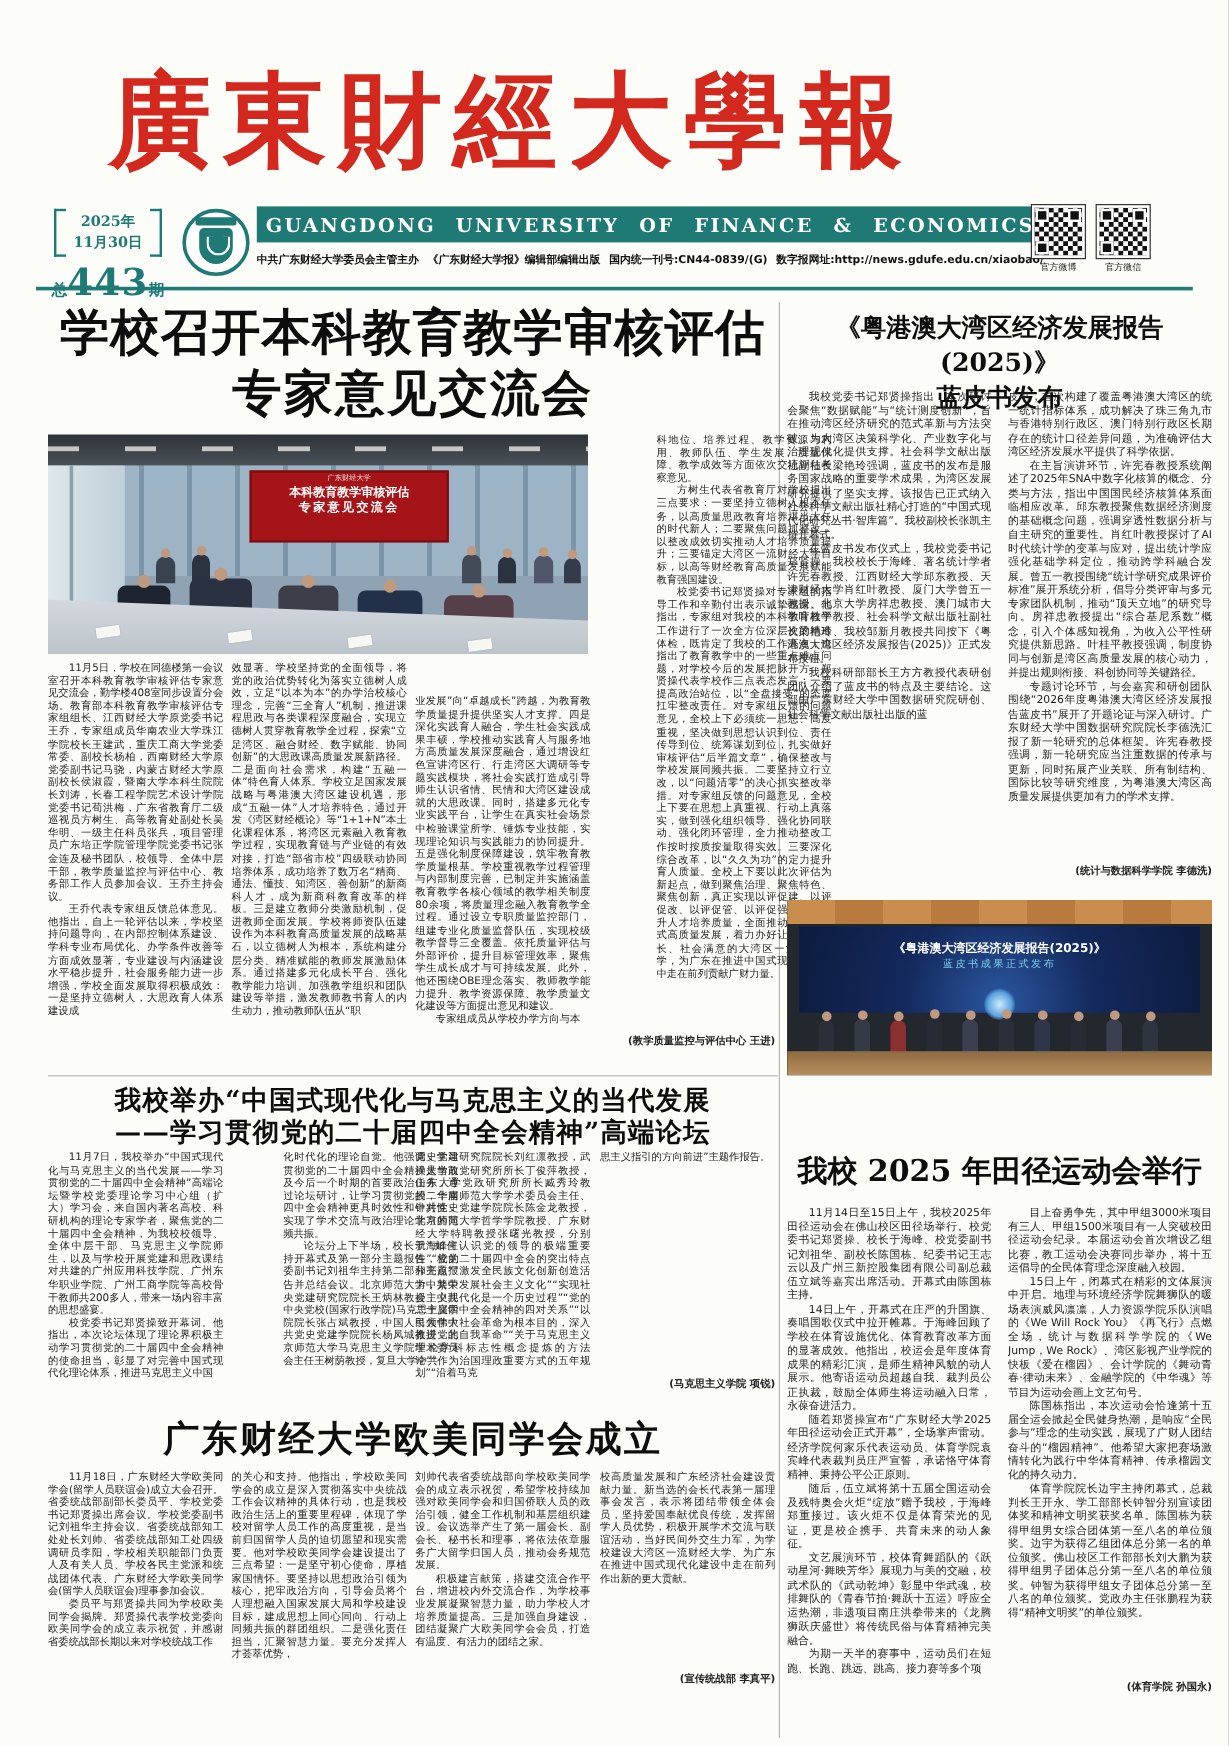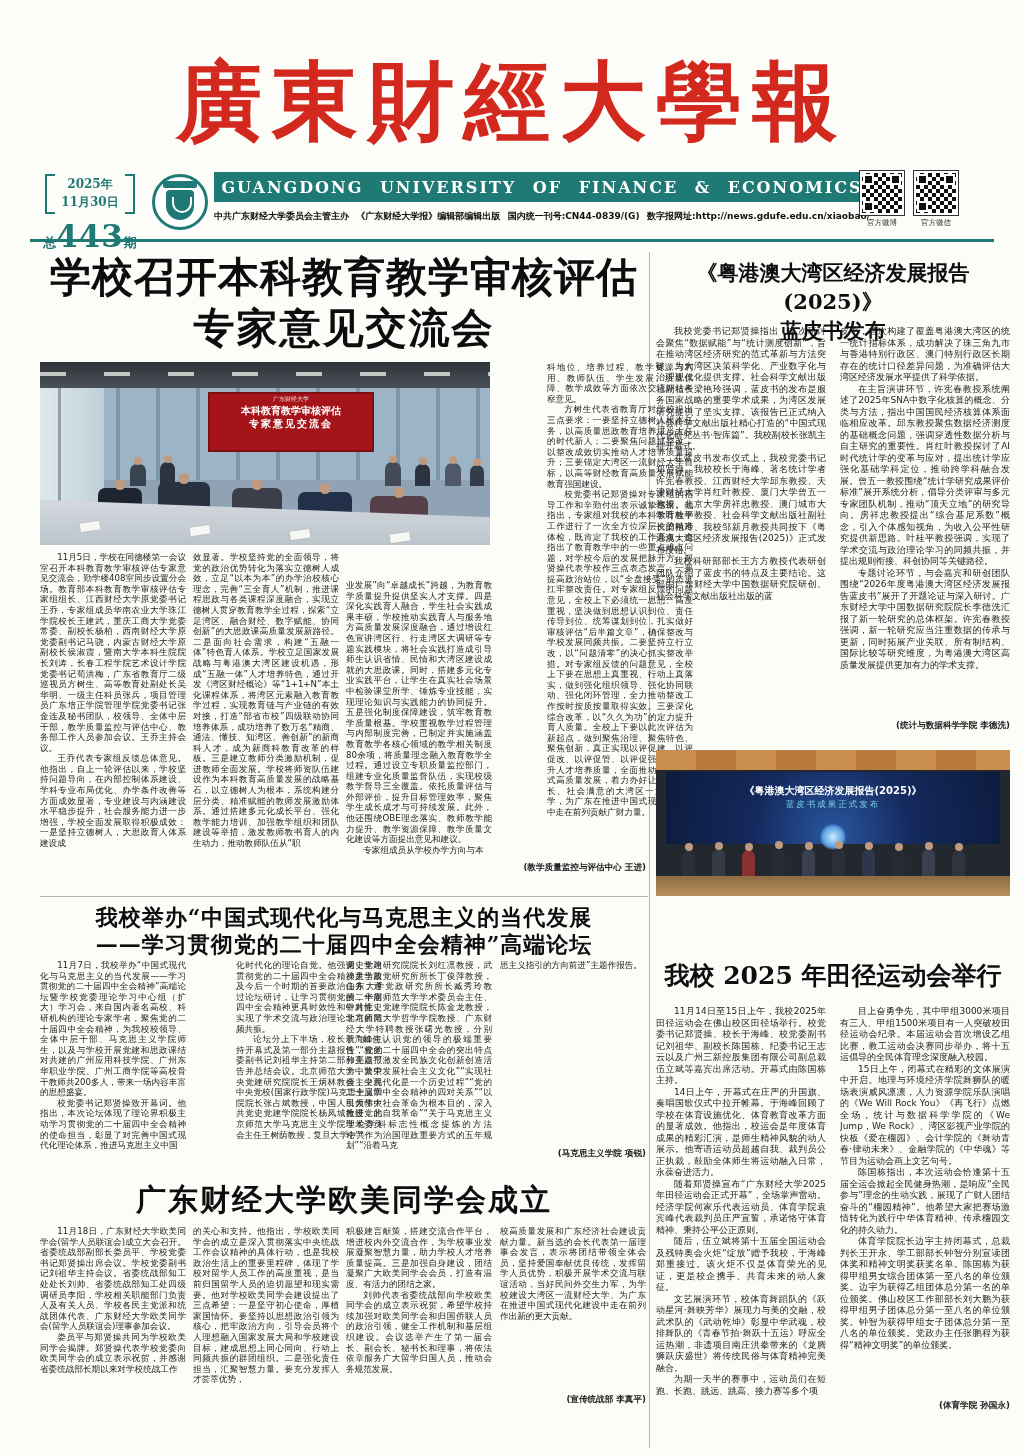--- a/index.html
+++ b/index.html
@@ -1,21 +1,21 @@
 <!DOCTYPE html>
 <html><head>
 <meta charset="utf-8">
 <style>
   html,body{margin:0;padding:0;background:#9a9a9a;}
   .page{position:relative;width:1024px;height:1455px;margin:0 auto;background:#fcfcf9;overflow:hidden;
         font-family:"DejaVu Sans","Liberation Sans",sans-serif;color:#1a1a1a;}
   .abs{position:absolute;}
 
   
-  .mast-title{left:90px;top:40px;width:844px;height:122px;text-align:center;
+  .mast-title{left:90px;top:40px;width:844px;height:122px;text-align:left;
     font-family:"DejaVu Serif","Liberation Serif",serif;font-weight:bold;
     font-size:86px;line-height:122px;letter-spacing:10px;color:#d2281e;}
   .date-block{left:34px;top:174px;width:112px;}
   .date-brackets{display:flex;align-items:stretch;justify-content:center;height:40px;}
   .brk{width:8px;border:2px solid #1f7a75;}
   .brk.l{border-right:none;}
   .brk.r{border-left:none;}
   .date-txt{padding:1px 6px;text-align:center;color:#1f7a75;font-weight:bold;
     font-family:"DejaVu Serif","Liberation Serif",serif;}
   .date-txt .y{font-size:12px;line-height:18px;display:block;}
@@ -238,40 +238,40 @@
 
   <div class="abs h-alumni">广东财经大学欧美同学会成立</div>
   <div class="abs body-col" style="left:40px;top:1226px;width:146px;height:176px;">
       <p>11月18日，广东财经大学欧美同学会(留学人员联谊会)成立大会召开。省委统战部副部长娄员平、学校党委书记郑贤操出席会议。学校党委副书记刘祖华主持会议。省委统战部知工处处长刘帅、省委统战部知工处四级调研员李阳，学校相关职能部门负责人及有关人员、学校各民主党派和统战团体代表、广东财经大学欧美同学会(留学人员联谊会)理事参加会议。</p>
       <p>娄员平与郑贤操共同为学校欧美同学会揭牌。郑贤操代表学校党委向欧美同学会的成立表示祝贺，并感谢省委统战部长期以来对学校统战工作</p>
     </div>
   <div class="abs body-col cont" style="left:193px;top:1226px;width:146px;height:176px;">
       <p>的关心和支持。他指出，学校欧美同学会的成立是深入贯彻落实中央统战工作会议精神的具体行动，也是我校政治生活上的重要里程碑，体现了学校对留学人员工作的高度重视，是当前归国留学人员的迫切愿望和现实需要。他对学校欧美同学会建设提出了三点希望：一是坚守初心使命，厚植家国情怀。要坚持以思想政治引领为核心，把牢政治方向，引导会员将个人理想融入国家发展大局和学校建设目标，建成思想上同心同向、行动上同频共振的群团组织。二是强化责任担当，汇聚智慧力量。要充分发挥人才荟萃优势，</p>
     </div>
   <div class="abs body-col cont" style="left:346px;top:1226px;width:146px;height:176px;">
+      <p>刘帅代表省委统战部向学校欧美同学会的成立表示祝贺，希望学校持续加强对欧美同学会和归国侨联人员的政治引领，健全工作机制和基层组织建设。会议选举产生了第一届会长、副会长、秘书长和理事，将依法依章服务广大留学归国人员，推动会务规范发展。</p>
       <p>积极建言献策，搭建交流合作平台，增进校内外交流合作，为学校事业发展凝聚智慧力量，助力学校人才培养质量提高。三是加强自身建设，团结凝聚广大欧美同学会会员，打造有温度、有活力的团结之家。</p>
-      <p>刘帅代表省委统战部向学校欧美同学会的成立表示祝贺，希望学校持续加强对欧美同学会和归国侨联人员的政治引领，健全工作机制和基层组织建设。会议选举产生了第一届会长、副会长、秘书长和理事，将依法依章服务广大留学归国人员，推动会务规范发展。</p>
     </div>
   <div class="abs body-col cont" style="left:500px;top:1226px;width:146px;height:166px;">
       <p>校高质量发展和广东经济社会建设贡献力量。新当选的会长代表第一届理事会发言，表示将团结带领全体会员，坚持爱国奉献优良传统，发挥留学人员优势，积极开展学术交流与联谊活动，当好民间外交生力军，为学校建设大湾区一流财经大学、为广东在推进中国式现代化建设中走在前列作出新的更大贡献。</p>
     </div>
   <div class="abs byline" style="left:500px;top:1394px;width:146px;">(宣传统战部  李真平)</div>
 
   <div class="abs h-serif h-bluebook">
     <div>《粤港澳大湾区经济发展报告(2025)》</div>
     <div>蓝皮书发布</div>
   </div>
   <div class="abs body-col body-col-r" style="left:656px;top:326px;width:170px;height:390px;">
       <p>我校党委书记郑贤操指出，本次研讨会聚焦“数据赋能”与“统计测度创新”，旨在推动湾区经济研究的范式革新与方法突破，为大湾区决策科学化、产业数字化与治理现代化提供支撑。社会科学文献出版社副社长梁艳玲强调，蓝皮书的发布是服务国家战略的重要学术成果，为湾区发展研究提供了坚实支撑。该报告已正式纳入社会科学文献出版社精心打造的“中国式现代化研究丛书·智库篇”。我校副校长张凯主持开幕式。</p>
       <p>在蓝皮书发布仪式上，我校党委书记郑贤操、我校校长于海峰、著名统计学者许宪春教授、江西财经大学邱东教授、天津财经大学肖红叶教授、厦门大学曾五一教授、北京大学房祥忠教授、澳门城市大学叶桂平教授、社会科学文献出版社副社长梁艳玲、我校邹新月教授共同按下《粤港澳大湾区经济发展报告(2025)》正式发布按钮。</p>
       <p>我校科研部部长王方方教授代表研创团队介绍了蓝皮书的特点及主要结论。这部由广东财经大学中国数据研究院研创、社会科学文献出版社出版的蓝</p>
     </div>
   <div class="abs body-col body-col-r cont" style="left:840px;top:326px;width:170px;height:390px;">
       <p>皮书，首次构建了覆盖粤港澳大湾区的统一统计指标体系，成功解决了珠三角九市与香港特别行政区、澳门特别行政区长期存在的统计口径差异问题，为准确评估大湾区经济发展水平提供了科学依据。</p>
-      <p>在主旨演讲环节，许宪春教授系统阐述了2025年SNA中数字化核算的概念、分类与方法，指出中国国民经济核算体系面临相应改革。邱东教授聚焦数据经济测度的基础概念问题，强调穿透性数据分析与自主研究的重要性。肖红叶教授探讨了AI时代统计学的变革与应对，提出统计学应强化基础学科定位，推动跨学科融合发展。曾五一教授围绕“统计学研究成果评价标准”展开系统分析，倡导分类评审与多元专家团队机制，推动“顶天立地”的研究导向。房祥忠教授提出“综合基尼系数”概念，引入个体感知视角，为收入公平性研究提供新思路。叶桂平教授强调，实现了学术交流与政治理论学习的同频共振，并提出规则衔接、科创协同等关键路径。</p>
+      <p>在主旨演讲环节，许宪春教授系统阐述了2025年SNA中数字化核算的概念、分类与方法，指出中国国民经济核算体系面临相应改革。邱东教授聚焦数据经济测度的基础概念问题，强调穿透性数据分析与自主研究的重要性。肖红叶教授探讨了AI时代统计学的变革与应对，提出统计学应强化基础学科定位，推动跨学科融合发展。曾五一教授围绕“统计学研究成果评价标准”展开系统分析，倡导分类评审与多元专家团队机制，推动“顶天立地”的研究导向。房祥忠教授提出“综合基尼系数”概念，引入个体感知视角，为收入公平性研究提供新思路。叶桂平教授强调，制度协同与创新是湾区高质量发展的核心动力，并提出规则衔接、科创协同等关键路径。</p>
       <p>专题讨论环节，与会嘉宾和研创团队围绕“2026年度粤港澳大湾区经济发展报告蓝皮书”展开了开题论证与深入研讨。广东财经大学中国数据研究院院长李德洗汇报了新一轮研究的总体框架。许宪春教授强调，新一轮研究应当注重数据的传承与更新，同时拓展产业关联、所有制结构、国际比较等研究维度，为粤港澳大湾区高质量发展提供更加有力的学术支撑。</p>
     </div>
   <div class="abs byline" style="left:840px;top:720px;width:170px;">(统计与数据科学学院  李德洗)</div>
 
   <div class="abs photo" style="left:656px;top:750px;width:354px;height:146px;background:#1c222c;">
     <div class="p2-wood"></div>
     <div class="p2-stage"></div>
     <div class="p2-screen">
       <div class="t1">《粤港澳大湾区经济发展报告(2025)》</div>
       <div class="t2">蓝皮书成果正式发布</div>

